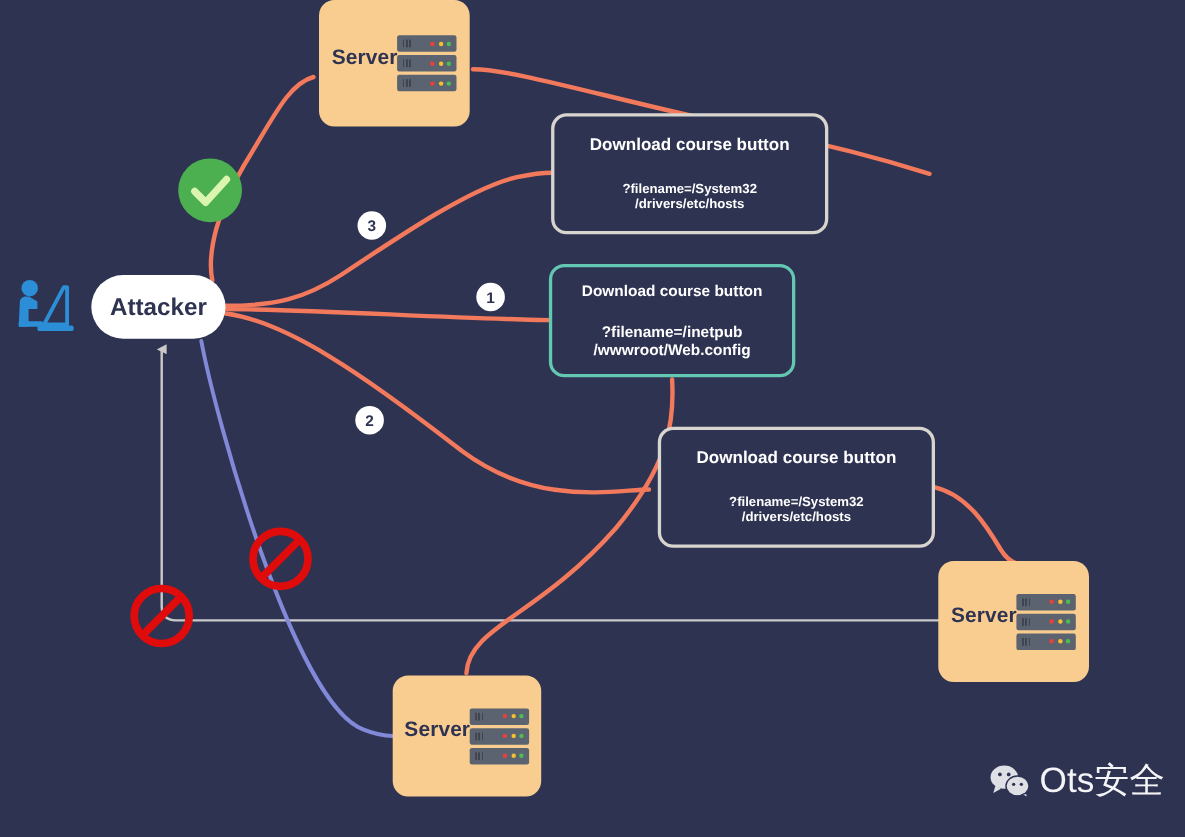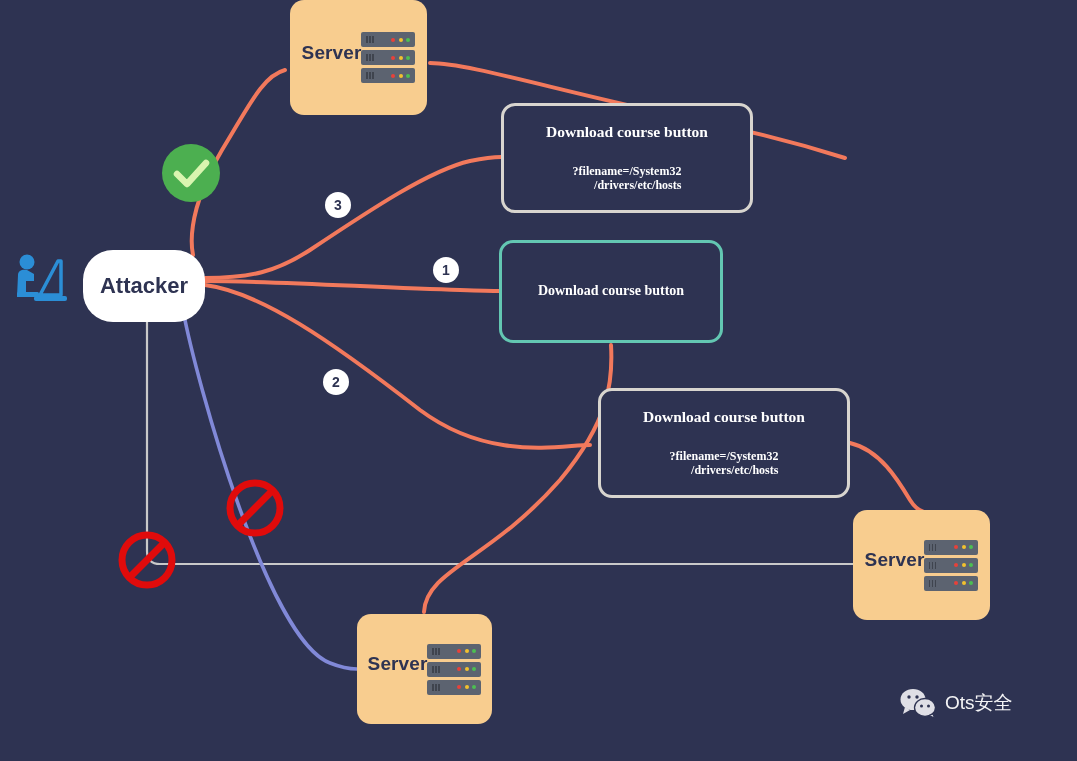--- a/index.html
+++ b/index.html
@@ -88,23 +88,22 @@
   .req-box {
     position: absolute;
     background: #2e3352;
     border-radius: 14px;
     box-sizing: border-box;
     display: flex;
     flex-direction: column;
     align-items: center;
     justify-content: center;
     color: #ffffff;
-    text-align: right;
+    text-align: center;
     padding: 10px 12px;
-    font-family: Liberation Serif, serif;
   }
   .req-title {
     font-size: 15.5px;
     font-weight: 700;
     line-height: 1.2;
   }
   .req-param {
     font-size: 12px;
     font-weight: 700;
     line-height: 1.22;
@@ -133,21 +132,21 @@
   
   .icon-abs { position: absolute; }
 
   
   .watermark {
     position: absolute;
     display: flex;
     align-items: center;
     gap: 9px;
     color: #ffffff;
-    font-size: 19px;
+    font-size: 32px;
     font-weight: 400;
     opacity: 0.95;
   }
 </style>
 </head>
 <body>
 
 <div id="canvas">
 
   <svg id="edges" viewBox="0 0 1077 761">
@@ -253,40 +252,42 @@
       <div class="server-unit">
           <span class="leds">
             <i class="led r"></i>
             <i class="led y"></i>
             <i class="led g"></i>
           </span>
         </div>
     </div>
   </div>
 
-  <div class="attacker-node" style="left:83px; top:250px; width:122px; height:72px;">
+  <div class="attacker-node" style="left:83px; top:250px; width:122px; height:58px;">
     <span>Attacker</span>
   </div>
 
   <svg class="icon-abs" style="left:12px; top:252px;" width="60" height="55" viewBox="0 0 60 55">
     <circle cx="15" cy="10" r="7.5" fill="#2b8ed6"></circle>
     <path d="M6,23 C6,18 11,17 15,18 L22,22 L22,29 L14,29 L14,45 L5,45 Z" fill="#2b8ed6"></path>
     <rect x="5" y="40" width="22" height="5" rx="1.5" fill="#2b8ed6"></rect>
     <path d="M28,43 L46,9 L49,9 L49,43 Z" fill="none" stroke="#2b8ed6" stroke-width="3.5" stroke-linejoin="round"></path>
     <rect x="22" y="44" width="33" height="5" rx="2" fill="#2b8ed6"></rect>
   </svg>
 
   <div class="req-box" style="left:501px; top:103px; width:252px; height:110px; border:3px solid #d8d5cf;">
     <div class="req-title">Download course button</div>
     <div class="req-param">?filename=/System32
 /drivers/etc/hosts</div>
   </div>
 
   <div class="req-box small" style="left:499px; top:240px; width:224px; height:103px; border:3px solid #63c7b2;">
     <div class="req-title">Download course button</div>
+    <div class="req-param">?filename=/inetpub
+/wwwroot/Web.config</div>
   </div>
 
   <div class="req-box" style="left:598px; top:388px; width:252px; height:110px; border:3px solid #d8d5cf;">
     <div class="req-title">Download course button</div>
     <div class="req-param">?filename=/System32
 /drivers/etc/hosts</div>
   </div>
 
   <div class="badge" style="left:325px; top:192px;">
     <span>3</span>

